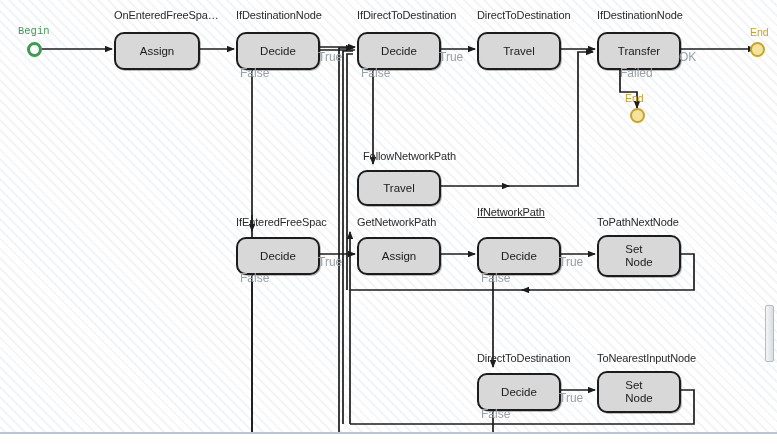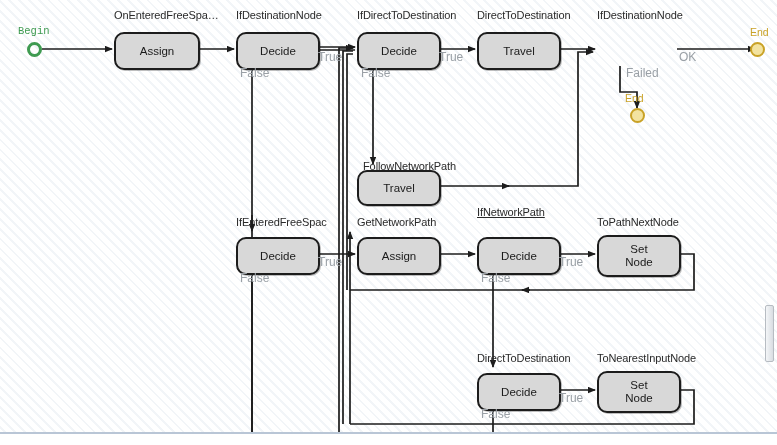--- a/index.html
+++ b/index.html
@@ -21,21 +21,20 @@
     white-space:nowrap;
     letter-spacing:-0.1px;
   }
   .node-box{
     position:absolute;
     background:#d8d8d8;
     border:2px solid #1c1c1c;
     border-radius:10px;
     box-shadow:1px 1px 0 rgba(0,0,0,.25);
     display:flex;align-items:center;justify-content:center;
-    text-align:center;
     font-size:11.5px;
     color:#1a1a1a;
     line-height:13px;
   }
   .port-label{
     position:absolute;
     font-size:12px;
     color:#9aa0a6;
     white-space:nowrap;
   }
@@ -140,48 +139,49 @@
   <div class="terminal-label end-label" style="left:750px;top:26px;">End</div>
 
   <div class="terminal end-dot" style="left:630px;top:108px;"></div>
   <div class="terminal-label end-label" style="left:625px;top:92px;">End</div>
 
   <div class="node-label" style="left:114px;top:9px;">OnEnteredFreeSpa…</div>
   <div class="node-label" style="left:236px;top:9px;">IfDestinationNode</div>
   <div class="node-label" style="left:357px;top:9px;">IfDirectToDestination</div>
   <div class="node-label" style="left:477px;top:9px;">DirectToDestination</div>
   <div class="node-label" style="left:597px;top:9px;">IfDestinationNode</div>
-  <div class="node-label" style="left:355px;top:160px;padding-left:8px;">FollowNetworkPath</div>
+  <div class="node-label" style="left:355px;top:150px;padding-left:8px;">FollowNetworkPath</div>
   <div class="node-label" style="left:236px;top:216px;">IfEnteredFreeSpac</div>
   <div class="node-label" style="left:357px;top:216px;">GetNetworkPath</div>
   <div class="node-label" style="left:477px;top:206px;text-decoration:underline;">IfNetworkPath</div>
   <div class="node-label" style="left:597px;top:216px;">ToPathNextNode</div>
   <div class="node-label" style="left:477px;top:352px;">DirectToDestination</div>
   <div class="node-label" style="left:597px;top:352px;">ToNearestInputNode</div>
 
   <div class="node-box" style="left:114px;top:32px;width:82px;height:34px;">Assign</div>
   <div class="node-box" style="left:236px;top:32px;width:80px;height:34px;">Decide</div>
   <div class="node-box" style="left:357px;top:32px;width:80px;height:34px;">Decide</div>
   <div class="node-box" style="left:477px;top:32px;width:80px;height:34px;">Travel</div>
+  <div class="node-box" style="left:597px;top:32px;width:80px;height:34px;">Transfer</div>
   <div class="node-box" style="left:357px;top:170px;width:80px;height:32px;">Travel</div>
   <div class="node-box" style="left:236px;top:237px;width:80px;height:34px;">Decide</div>
   <div class="node-box" style="left:357px;top:237px;width:80px;height:34px;">Assign</div>
   <div class="node-box" style="left:477px;top:237px;width:80px;height:34px;">Decide</div>
   <div class="node-box" style="left:597px;top:235px;width:80px;height:38px;white-space:pre-line;">Set
 Node</div>
   <div class="node-box" style="left:477px;top:373px;width:80px;height:34px;">Decide</div>
   <div class="node-box" style="left:597px;top:371px;width:80px;height:38px;white-space:pre-line;">Set
 Node</div>
 
   <div class="port-label" style="left:318px;top:50px;">True</div>
   <div class="port-label" style="left:240px;top:66px;">False</div>
   <div class="port-label" style="left:439px;top:50px;">True</div>
   <div class="port-label" style="left:361px;top:66px;">False</div>
   <div class="port-label" style="left:679px;top:50px;">OK</div>
-  <div class="port-label" style="left:620px;top:66px;padding-left:6px;">Failed</div>
+  <div class="port-label" style="left:620px;top:66px;">Failed</div>
   <div class="port-label" style="left:318px;top:255px;">True</div>
   <div class="port-label" style="left:240px;top:271px;">False</div>
   <div class="port-label" style="left:559px;top:255px;">True</div>
   <div class="port-label" style="left:481px;top:271px;">False</div>
   <div class="port-label" style="left:559px;top:391px;">True</div>
   <div class="port-label" style="left:481px;top:407px;">False</div>
 
   <div id="bottom-rule"></div>
   <div id="bottom-strip"></div>
   <div id="v-scroll-handle"></div>

